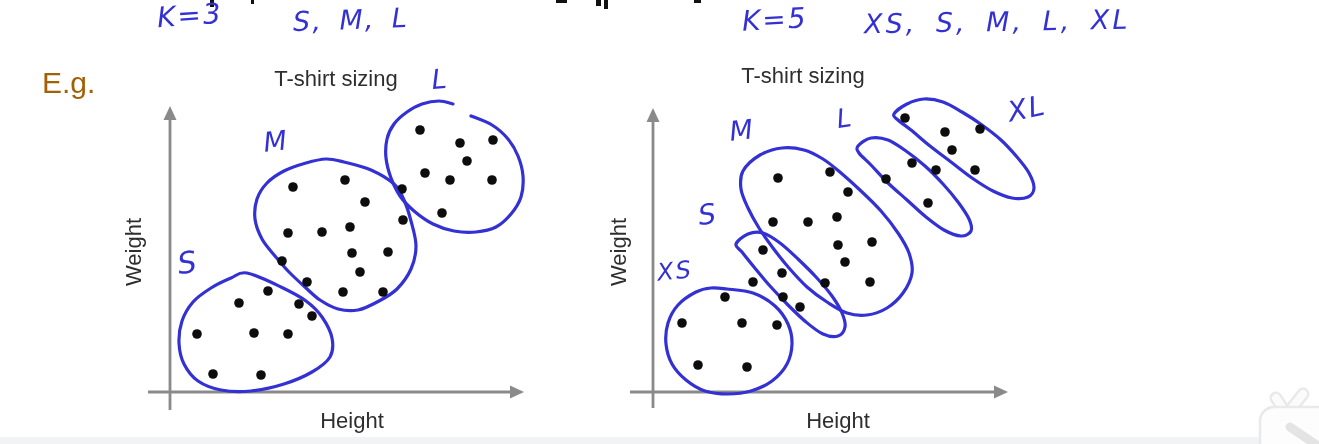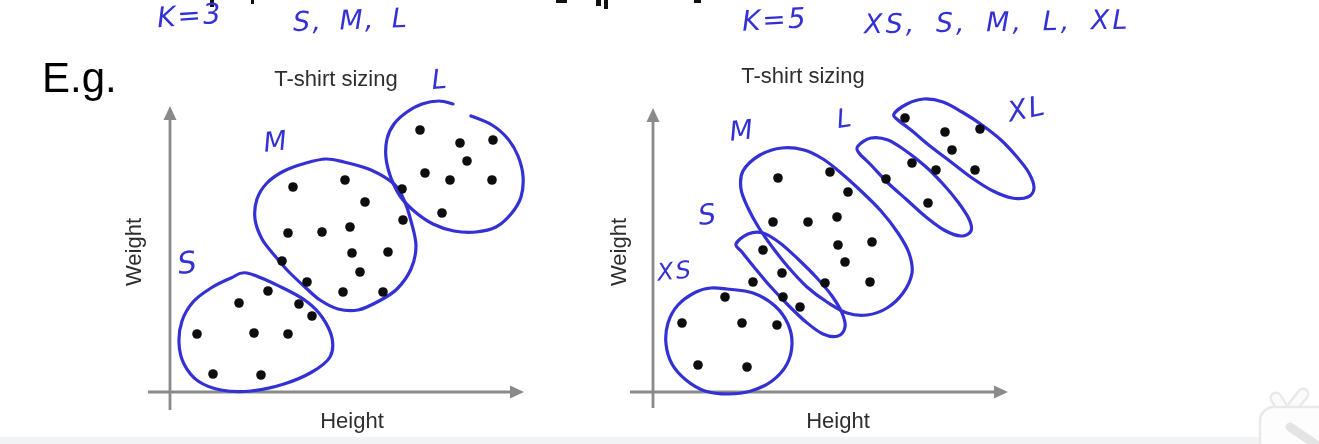--- a/index.html
+++ b/index.html
@@ -8,21 +8,21 @@
     overflow:hidden;font-family:"Liberation Sans",sans-serif;
   }
   #scene{position:absolute;left:0;top:0;width:1319px;height:444px;display:block;}
   .txt{position:absolute;white-space:nowrap;line-height:1;}
   .print{color:#2e2e2e;font-family:"Liberation Sans",sans-serif;}
   .ink{
     color:#3431d4;font-family:"DejaVu Sans",sans-serif;font-style:italic;
     letter-spacing:2px;
   }
   .center{transform:translate(-50%,-50%);}
-  .eg{left:42px;top:57px;font-size:42px;color:#000000;}
+  .eg{left:42px;top:68px;font-size:30px;color:#a16207;}
   .annot-k3{left:157px;top:2px;font-size:28px;transform:rotate(-4deg);}
   .annot-sml{left:293px;top:6px;font-size:27px;word-spacing:6px;transform:rotate(-2deg);}
   .annot-k5{left:742px;top:6px;font-size:28px;transform:rotate(-3deg);}
   .annot-rsizes{left:864px;top:8px;font-size:27px;letter-spacing:3px;word-spacing:7px;transform:rotate(-1deg);}
   .ltitle{left:336px;top:79px;font-size:22px;}
   .rtitle{left:803px;top:76px;font-size:22px;}
   .lylab{left:134px;top:252px;font-size:22px;transform:translate(-50%,-50%) rotate(-90deg);}
   .rylab{left:619px;top:252px;font-size:22px;transform:translate(-50%,-50%) rotate(-90deg);}
   .lxlab{left:352px;top:421px;font-size:22px;}
   .rxlab{left:838px;top:421px;font-size:22px;}

